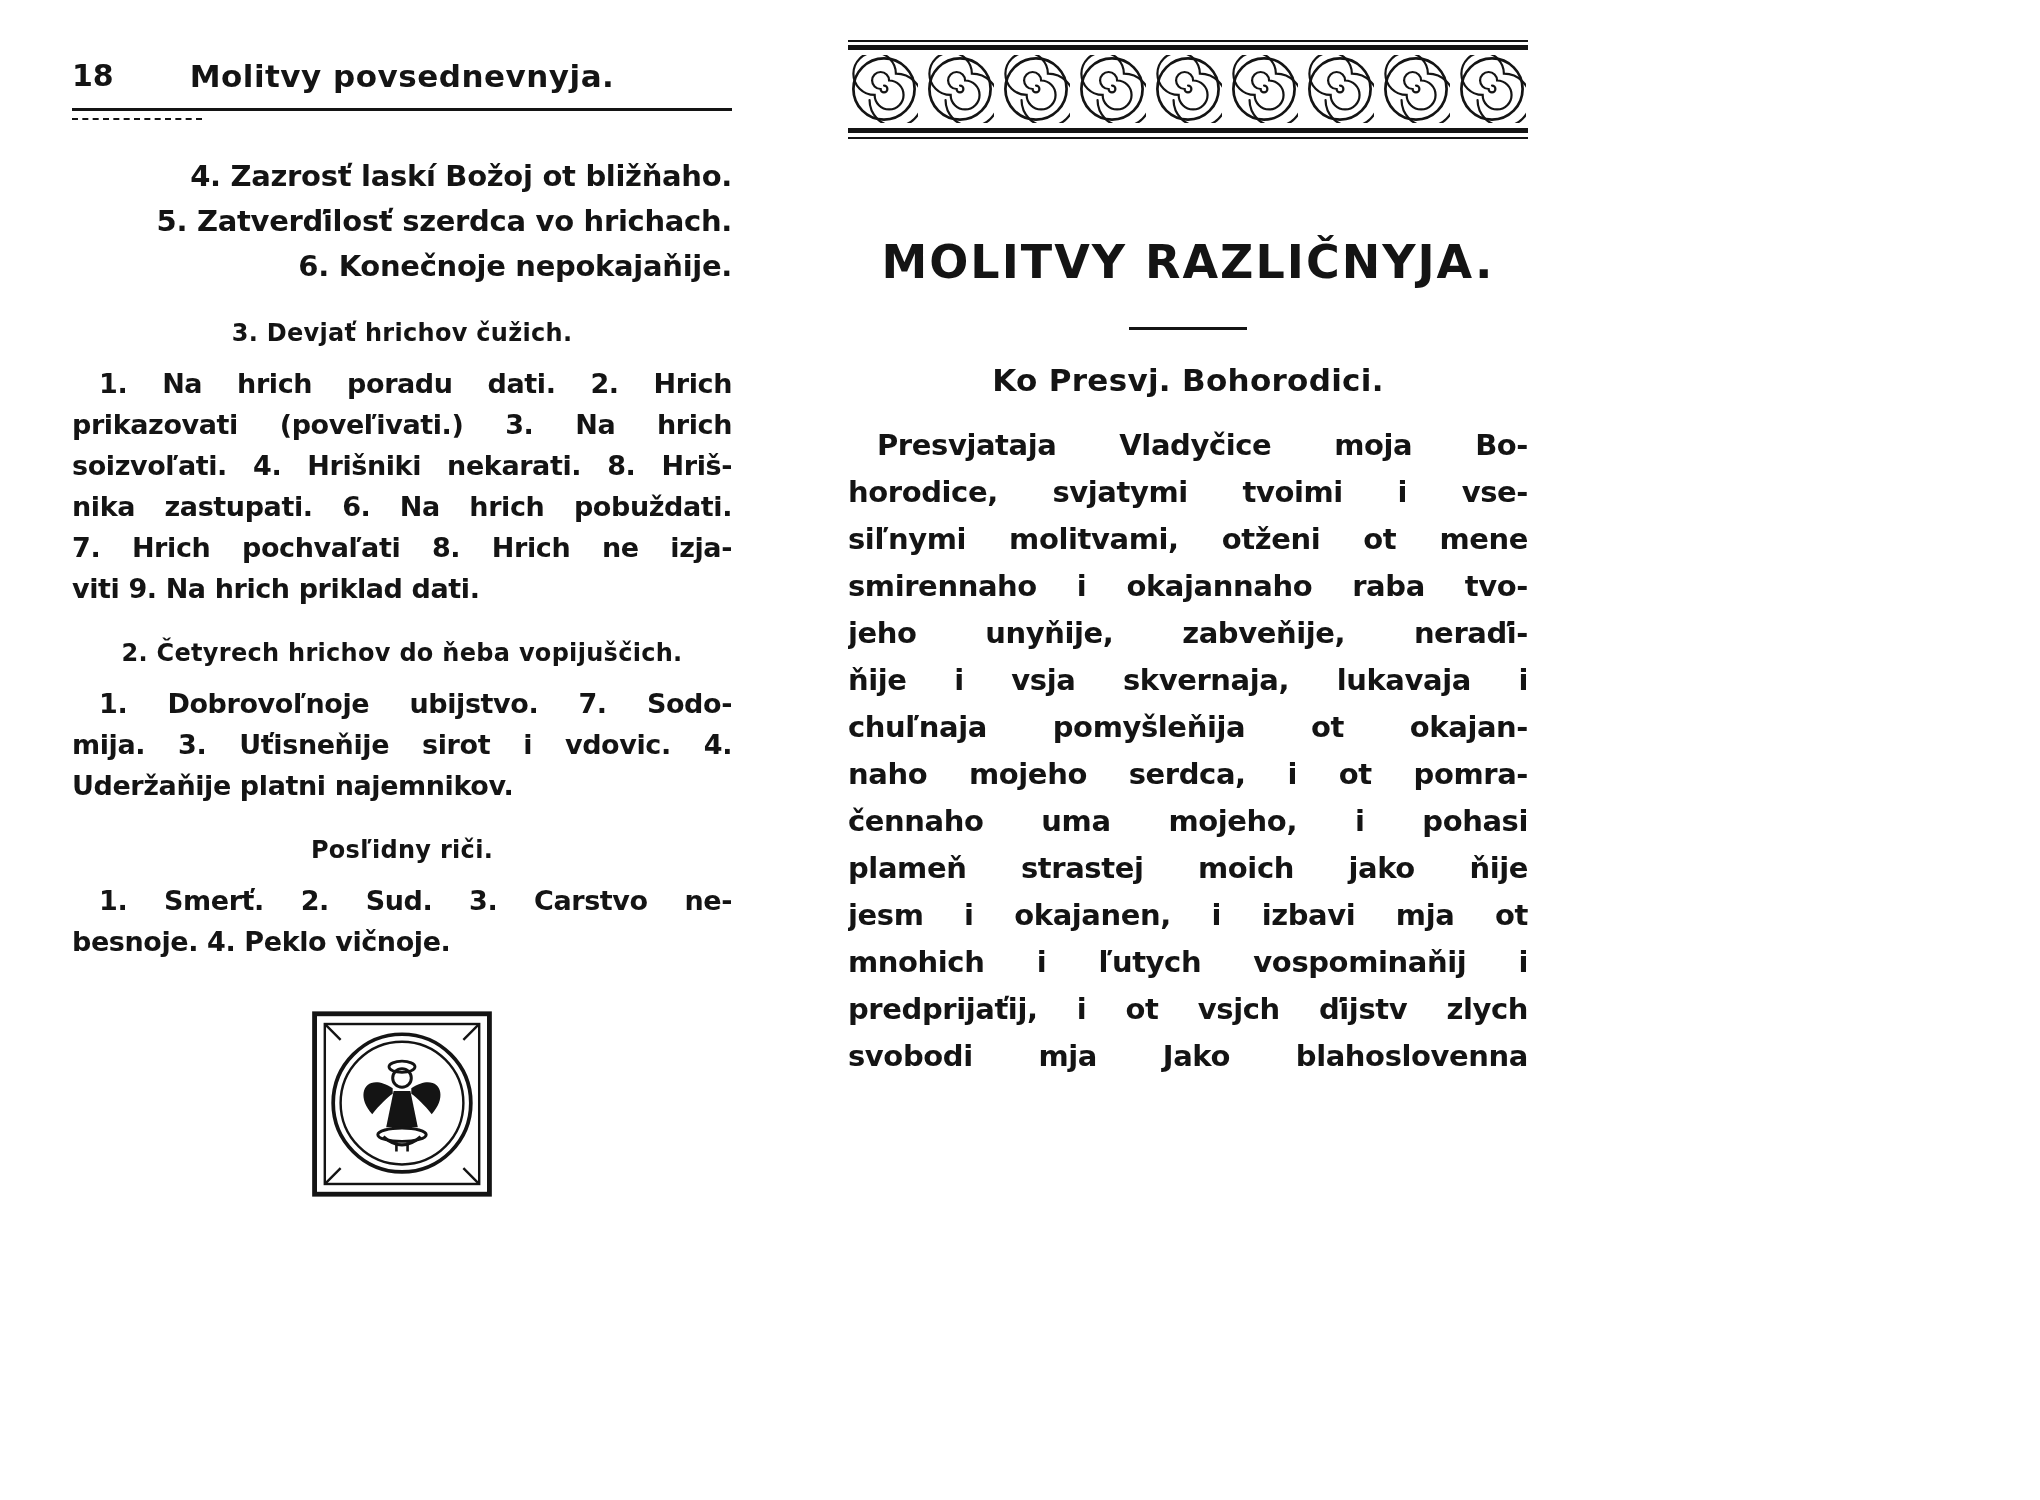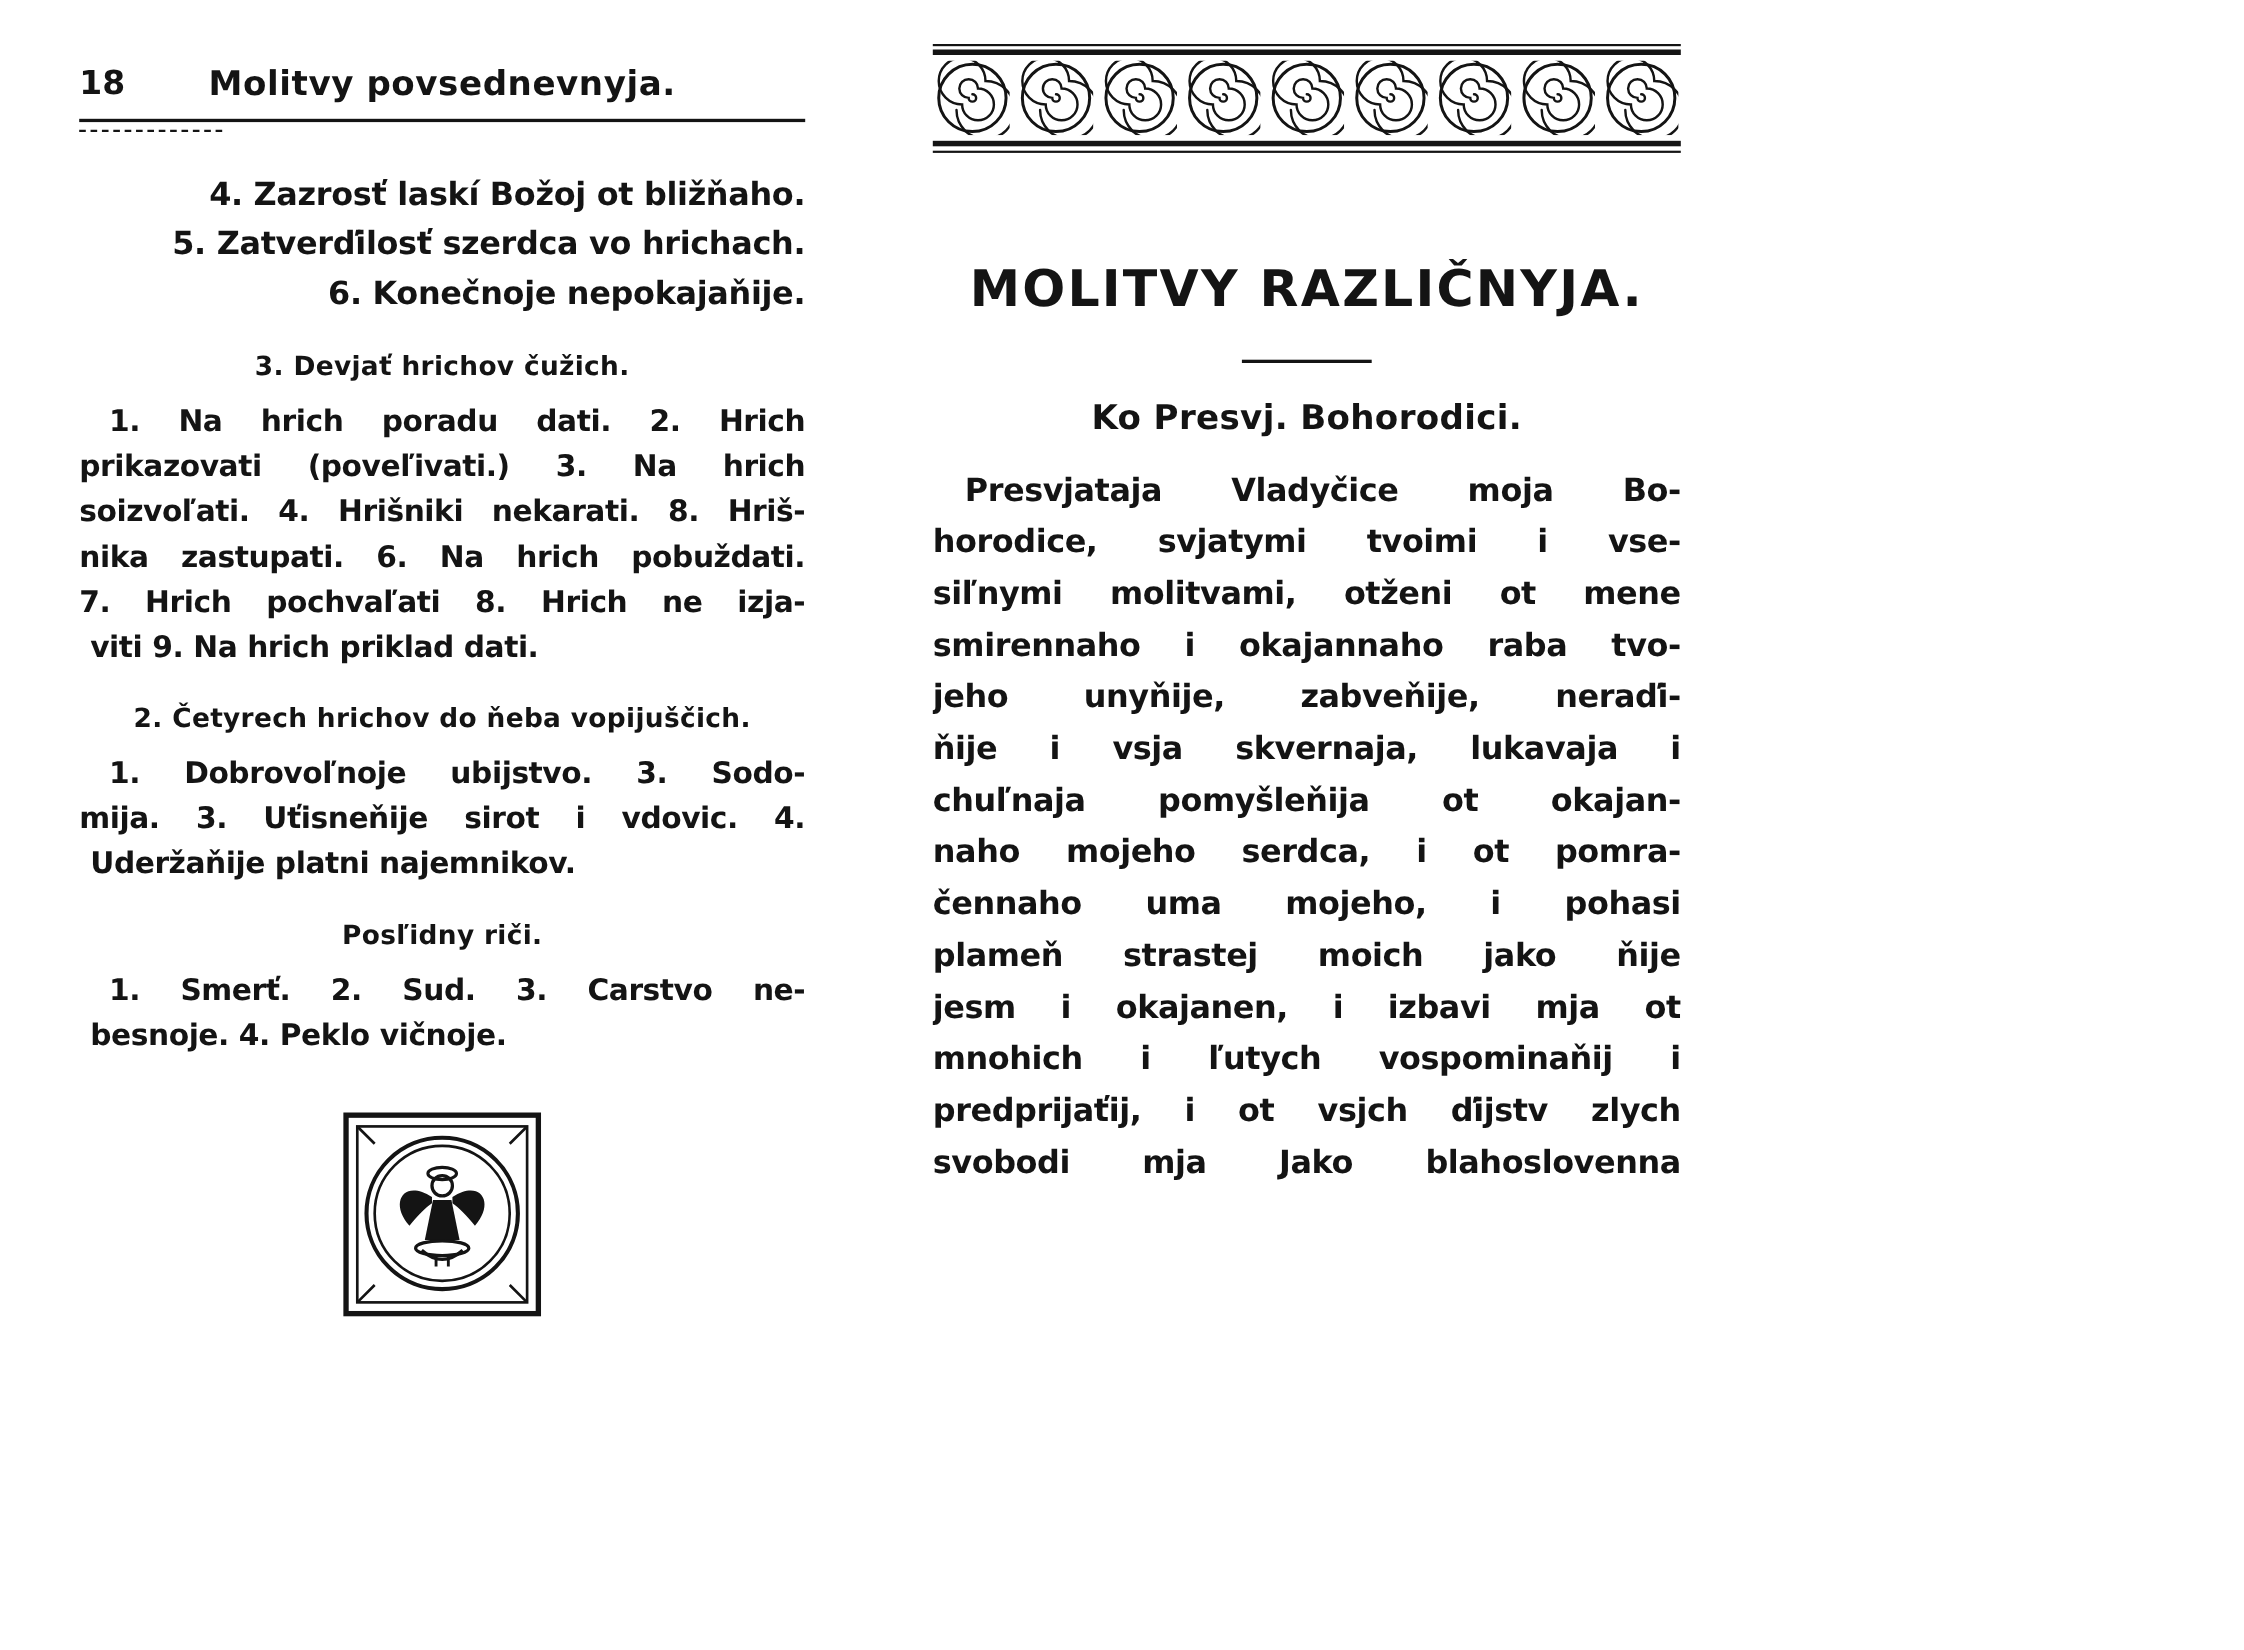--- a/index.html
+++ b/index.html
@@ -70,21 +70,20 @@
     line-height: 41px;
     letter-spacing: -0.4px;
   }
   .para .line {
     text-align: justify;
     text-align-last: justify;
     overflow: hidden;
   }
   .para .line.last {
     text-align-last: left;
-    margin-left: 10px;
   }
   .para .line:first-child {
     text-indent: 1.0em;
   }
 
   
   .ornament-wrap {
     margin-top: 46px;
     text-align: center;
   }
@@ -165,21 +164,21 @@
         <div class="line">1. Na hrich poradu dati. 2. Hrich</div>
         <div class="line">prikazovati (poveľivati.) 3. Na hrich</div>
         <div class="line">soizvoľati. 4. Hrišniki nekarati. 8. Hriš-</div>
         <div class="line">nika zastupati. 6. Na hrich pobuždati.</div>
         <div class="line">7. Hrich pochvaľati 8. Hrich ne izja-</div>
         <div class="line last">viti 9. Na hrich priklad dati.</div>
       </div>
 
     <h3 class="section-heading">2. Četyrech hrichov do ňeba vopijuščich.</h3>
     <div class="para">
-        <div class="line">1. Dobrovoľnoje ubijstvo. 3. Sodo-</div>
+        <div class="line">1. Dobrovoľnoje ubijstvo. 7. Sodo-</div>
         <div class="line">mija. 3. Uťisneňije sirot i vdovic. 4.</div>
         <div class="line last">Uderžaňije platni najemnikov.</div>
       </div>
 
     <h3 class="section-heading">Posľidny riči.</h3>
     <div class="para">
         <div class="line">1. Smerť. 2. Sud. 3. Carstvo ne-</div>
         <div class="line last">besnoje. 4. Peklo vičnoje.</div>
       </div>
 

